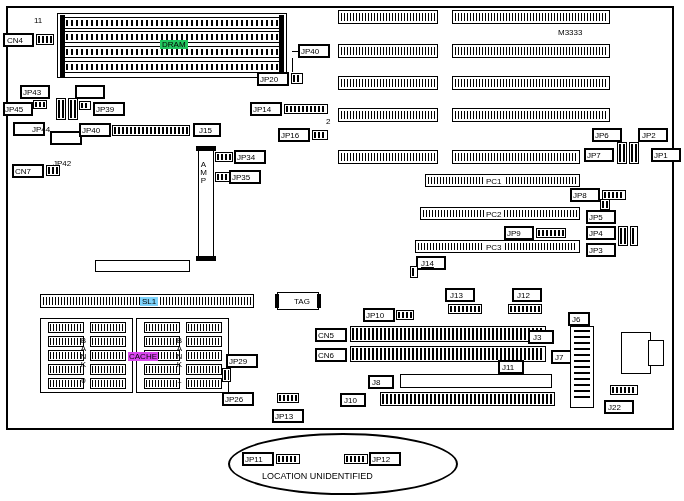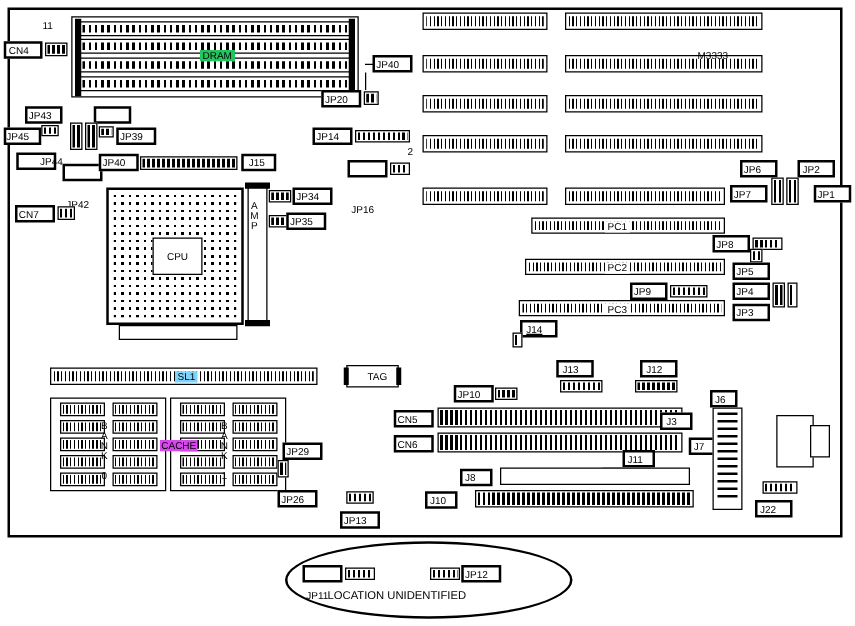--- a/index.html
+++ b/index.html
@@ -77,24 +77,20 @@
   <div class="jmp" style="left:68px;top:98px;width:10px;height:22px;"></div>
   <div class="jmp" style="left:33px;top:100px;width:14px;height:9px;"></div>
   <div class="jmp" style="left:79px;top:101px;width:12px;height:9px;"></div>
 
   <div class="boxd" style="left:79px;top:123px;width:32px;height:14px;"></div>
   <div class="lbl" style="left:82px;top:126px;">JP40</div>
   <div class="hdr" style="left:112px;top:125px;width:78px;height:11px;"></div>
   <div class="boxd" style="left:193px;top:123px;width:28px;height:14px;"></div>
   <div class="lbl" style="left:199px;top:126px;">J15</div>
 
-  <div class="cpu" style="left:85px;top:150px;width:110px;height:110px;">
-    <div class="grid"></div>
-    <div class="cpuin" style="left:35px;top:38px;width:40px;height:30px;">CPU</div>
-  </div>
   <div class="box" style="left:95px;top:260px;width:95px;height:12px;"></div>
 
   <div class="box" style="left:198px;top:148px;width:16px;height:110px;"></div>
   <div class="vtext" style="left:200px;top:160px;">AMP</div>
   <div class="sq" style="left:196px;top:146px;width:20px;height:5px;"></div>
   <div class="sq" style="left:196px;top:256px;width:20px;height:5px;"></div>
 
   <div class="boxd" style="left:12px;top:164px;width:32px;height:14px;"></div>
   <div class="lbl" style="left:15px;top:167px;">CN7</div>
   <div class="jmp" style="left:46px;top:165px;width:14px;height:11px;"></div>
@@ -112,35 +108,35 @@
   <div class="lead" style="left:292px;top:51px;width:8px;"></div>
   <div class="boxd" style="left:257px;top:72px;width:32px;height:14px;"></div>
   <div class="lbl" style="left:260px;top:75px;">JP20</div>
   <div class="jmp" style="left:291px;top:73px;width:12px;height:11px;"></div>
 
   <div class="boxd" style="left:250px;top:102px;width:32px;height:14px;"></div>
   <div class="lbl" style="left:253px;top:105px;">JP14</div>
   <div class="hdr" style="left:284px;top:104px;width:44px;height:10px;"></div>
   <div class="lbl" style="left:326px;top:117px;">2</div>
   <div class="boxd" style="left:278px;top:128px;width:32px;height:14px;"></div>
-  <div class="lbl" style="left:281px;top:131px;margin-top:32px;">JP16</div>
+  <div class="lbl" style="left:281px;top:131px;">JP16</div>
   <div class="hdr" style="left:312px;top:130px;width:16px;height:10px;"></div>
 
   <div class="slot" style="left:338px;top:10px;width:100px;height:14px;"></div>
   <div class="slot" style="left:452px;top:10px;width:158px;height:14px;"></div>
   <div class="slot" style="left:338px;top:44px;width:100px;height:14px;"></div>
   <div class="slot" style="left:452px;top:44px;width:158px;height:14px;"></div>
   <div class="slot" style="left:338px;top:76px;width:100px;height:14px;"></div>
   <div class="slot" style="left:452px;top:76px;width:158px;height:14px;"></div>
   <div class="slot" style="left:338px;top:108px;width:100px;height:14px;"></div>
   <div class="slot" style="left:452px;top:108px;width:158px;height:14px;"></div>
   <div class="slot" style="left:338px;top:150px;width:100px;height:14px;"></div>
   <div class="slot" style="left:452px;top:150px;width:128px;height:14px;"></div>
 
-  <div class="lbl" style="left:533px;top:40px;padding-left:25px;">M3333</div>
+  <div class="lbl" style="left:533px;top:28px;padding-left:25px;">M3333</div>
 
   <div class="slot" style="left:425px;top:174px;width:155px;height:13px;"></div>
   <div class="lbl" style="left:484px;top:177px;background:#fff;padding:0 2px;">PC1</div>
   <div class="slot" style="left:420px;top:207px;width:160px;height:13px;"></div>
   <div class="lbl" style="left:484px;top:210px;background:#fff;padding:0 2px;">PC2</div>
   <div class="slot" style="left:415px;top:240px;width:165px;height:13px;"></div>
   <div class="lbl" style="left:484px;top:243px;background:#fff;padding:0 2px;">PC3</div>
 
   <div class="boxd" style="left:592px;top:128px;width:30px;height:14px;"></div>
   <div class="lbl" style="left:595px;top:131px;">JP6</div>
@@ -270,20 +266,20 @@
   <div class="hdr" style="left:380px;top:392px;width:175px;height:14px;"></div>
 
   <div class="box" style="left:621px;top:332px;width:30px;height:42px;"></div>
   <div class="box" style="left:648px;top:340px;width:16px;height:26px;"></div>
   <div class="hdr" style="left:610px;top:385px;width:28px;height:10px;"></div>
   <div class="boxd" style="left:604px;top:400px;width:30px;height:14px;"></div>
   <div class="lbl" style="left:608px;top:403px;">J22</div>
 
   <div class="ellipse" style="left:228px;top:433px;width:230px;height:62px;"></div>
   <div class="boxd" style="left:242px;top:452px;width:32px;height:14px;"></div>
-  <div class="lbl" style="left:245px;top:472px;">JP11</div>
+  <div class="lbl" style="left:245px;top:455px;">JP11</div>
   <div class="hdr" style="left:276px;top:454px;width:24px;height:10px;"></div>
   <div class="hdr" style="left:344px;top:454px;width:24px;height:10px;"></div>
   <div class="boxd" style="left:369px;top:452px;width:32px;height:14px;"></div>
   <div class="lbl" style="left:372px;top:455px;">JP12</div>
   <div class="lbl" style="left:262px;top:472px;font-size:9px;">LOCATION UNIDENTIFIED</div>
 
 </div>
 
 </body></html>

